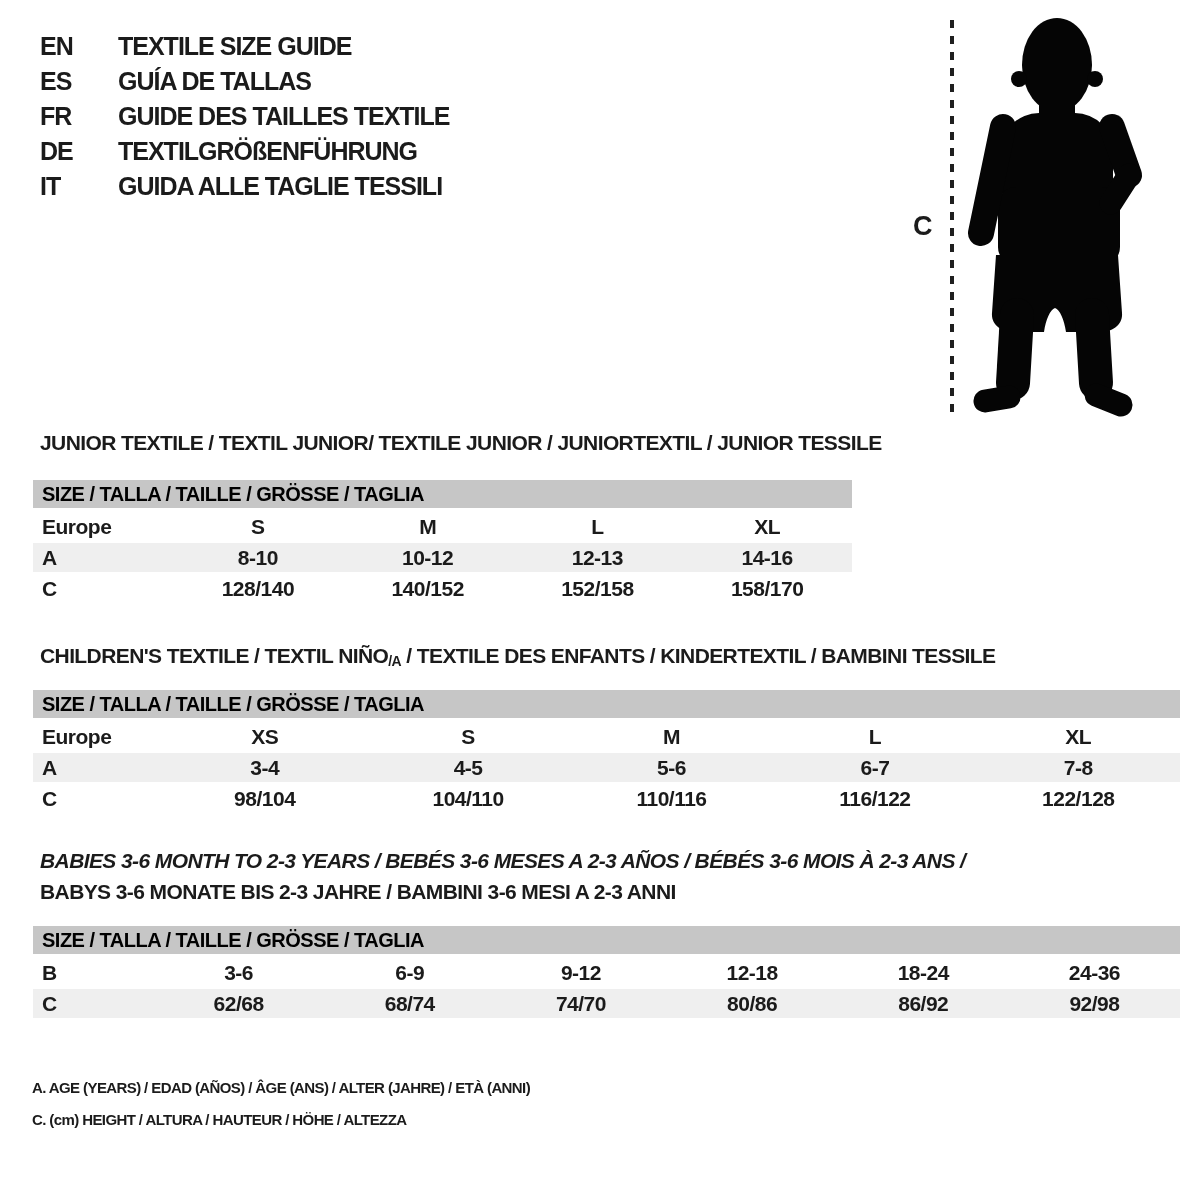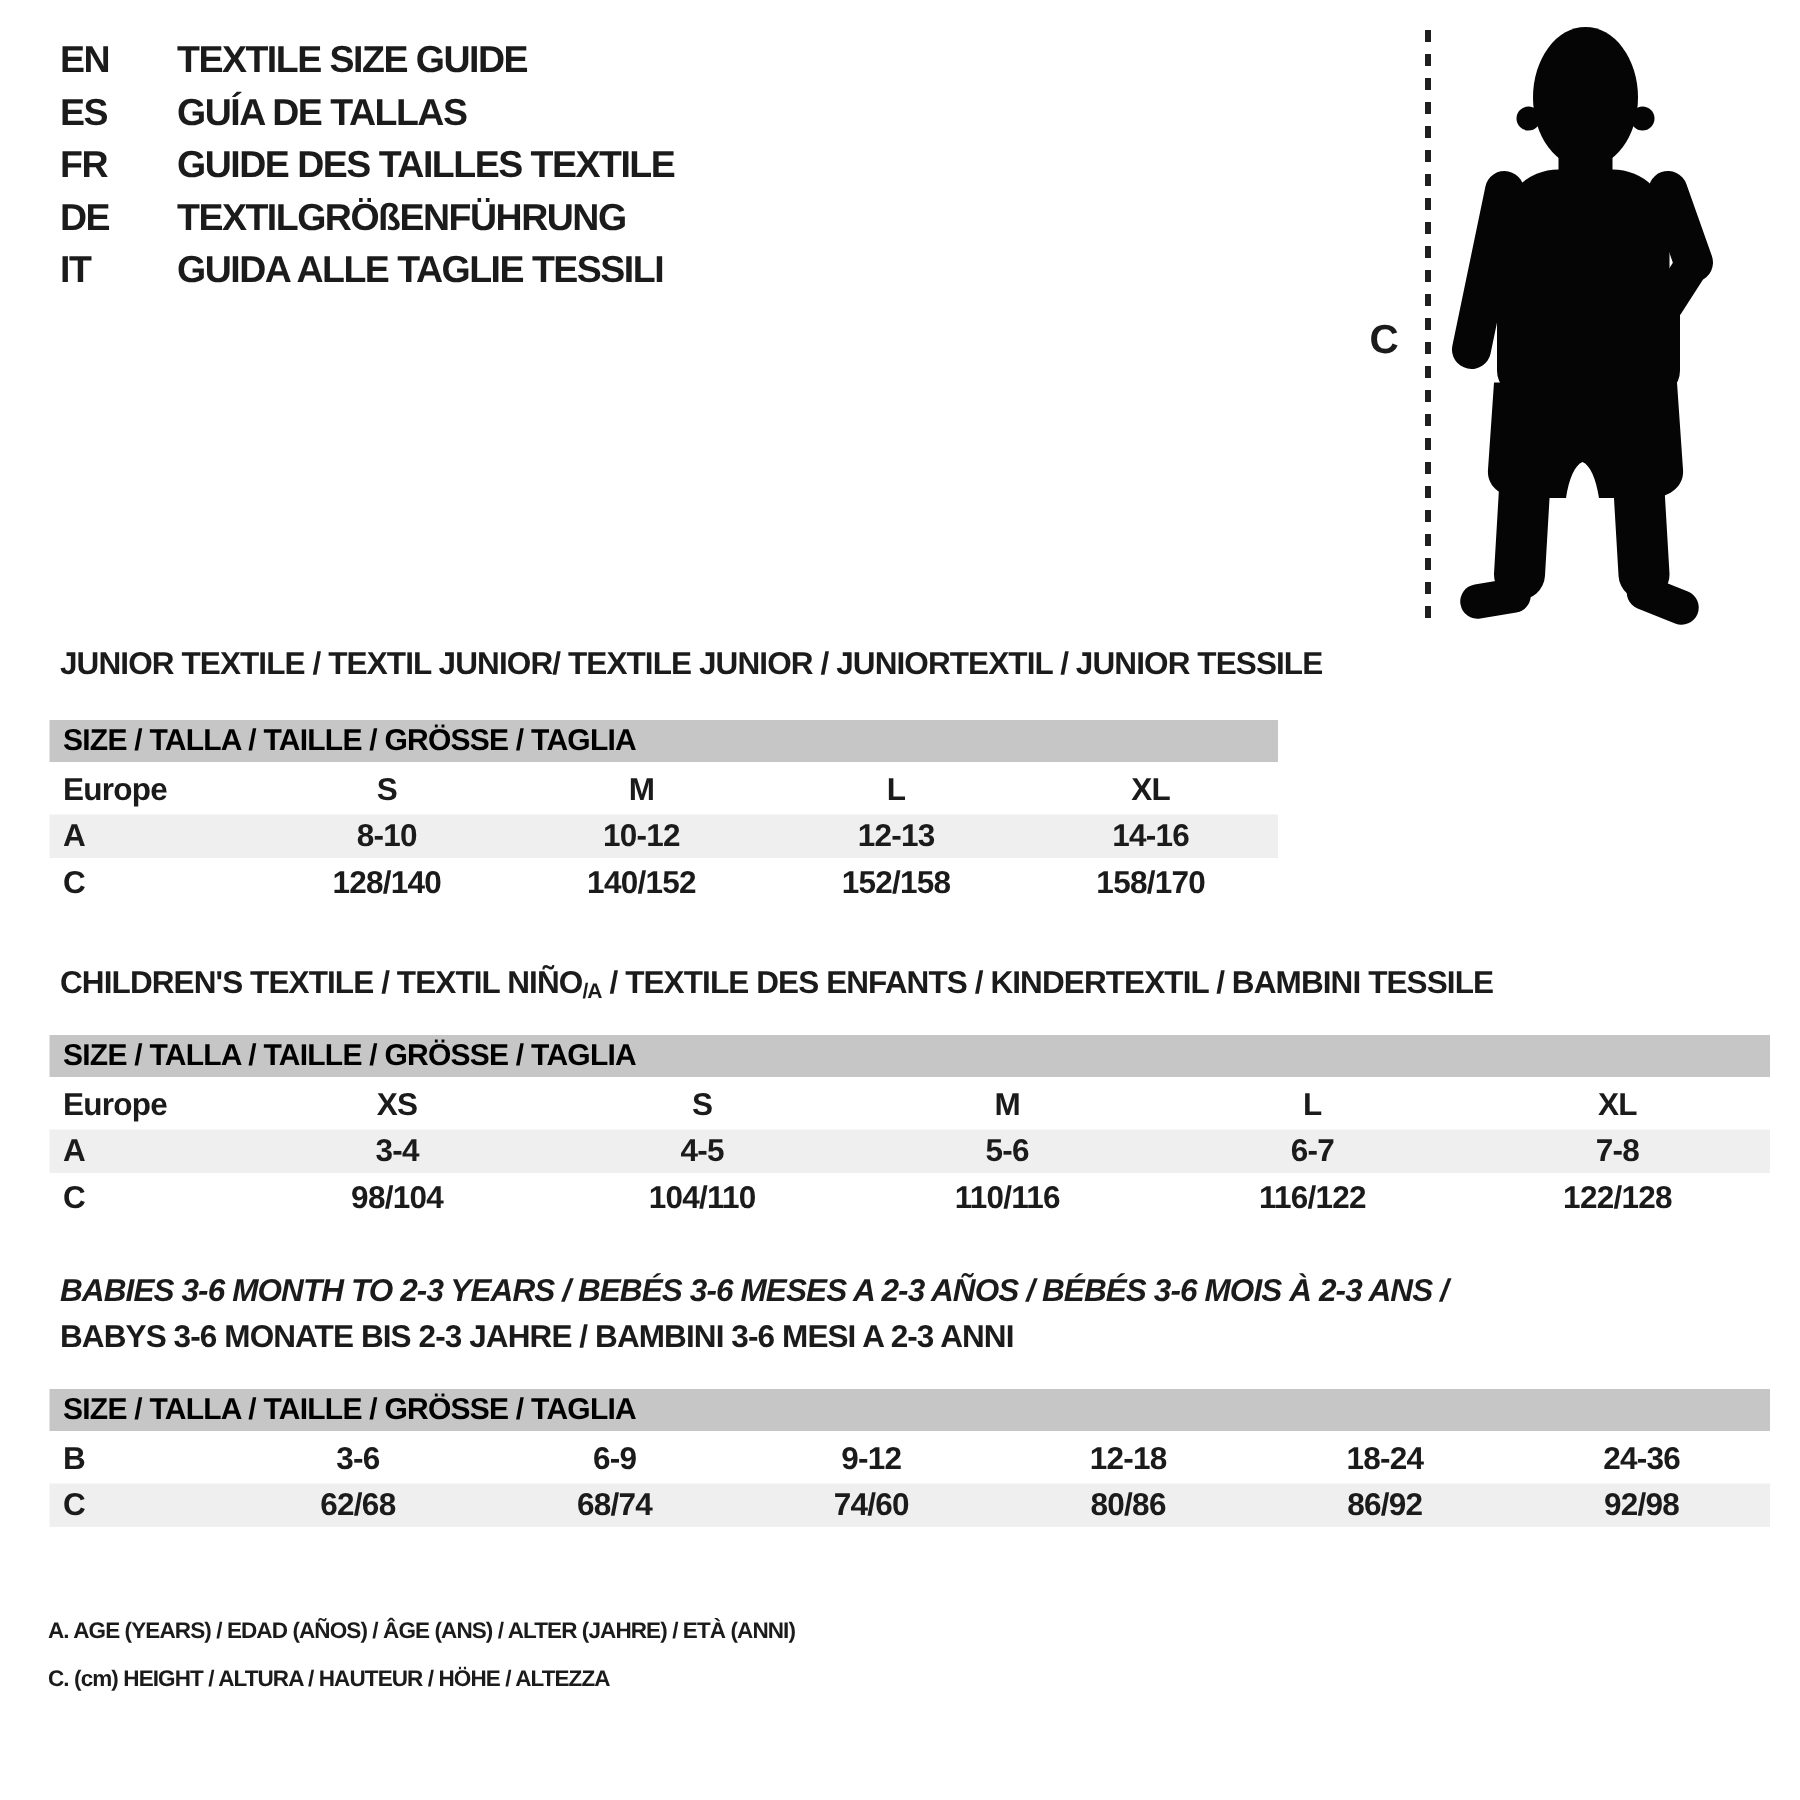--- a/index.html
+++ b/index.html
@@ -1,21 +1,21 @@
 <!DOCTYPE html>
 <html><head>
 <meta charset="utf-8">
 <style>
   html,body{margin:0;padding:0;background:#fff;}
   .canvas{position:relative;width:1200px;height:1200px;background:#ffffff;overflow:hidden;
           font-family:"Liberation Sans",sans-serif;font-weight:bold;color:#1b1b1b;}
 
   
   .lang-block{position:absolute;left:40px;top:26px;}
-  .lang-row{display:flex;height:35px;align-items:flex-start;font-size:25px;letter-spacing:-1px;}
+  .lang-row{display:flex;height:35px;align-items:flex-end;font-size:25px;letter-spacing:-1px;}
   .lang-code{width:78px;flex:0 0 78px;}
 
   
   .figure-svg{position:absolute;left:900px;top:8px;width:290px;height:416px;}
   .figure-label{position:absolute;left:913px;top:211px;font-size:27px;letter-spacing:-0.5px;}
 
   
   .sec-heading{position:absolute;left:40px;font-size:21px;letter-spacing:-0.6px;white-space:nowrap;}
   .sub-a{font-size:14px;vertical-align:-3px;}
 
@@ -153,21 +153,21 @@
       <span class="val">6-9</span>
       <span class="val">9-12</span>
       <span class="val">12-18</span>
       <span class="val">18-24</span>
       <span class="val">24-36</span>
     </div>
     <div class="trow cols6 shaded">
       <span class="lbl">C</span>
       <span class="val">62/68</span>
       <span class="val">68/74</span>
-      <span class="val">74/60</span>
+      <span class="val">74/70</span>
       <span class="val">80/86</span>
       <span class="val">86/92</span>
       <span class="val">92/98</span>
     </div>
   </div>
 
   <div class="footnotes">
     <div>A. AGE (YEARS) / EDAD (AÑOS) / ÂGE (ANS) / ALTER (JAHRE) / ETÀ (ANNI)</div>
     <div>C. (cm) HEIGHT / ALTURA / HAUTEUR / HÖHE / ALTEZZA</div>
   </div>

